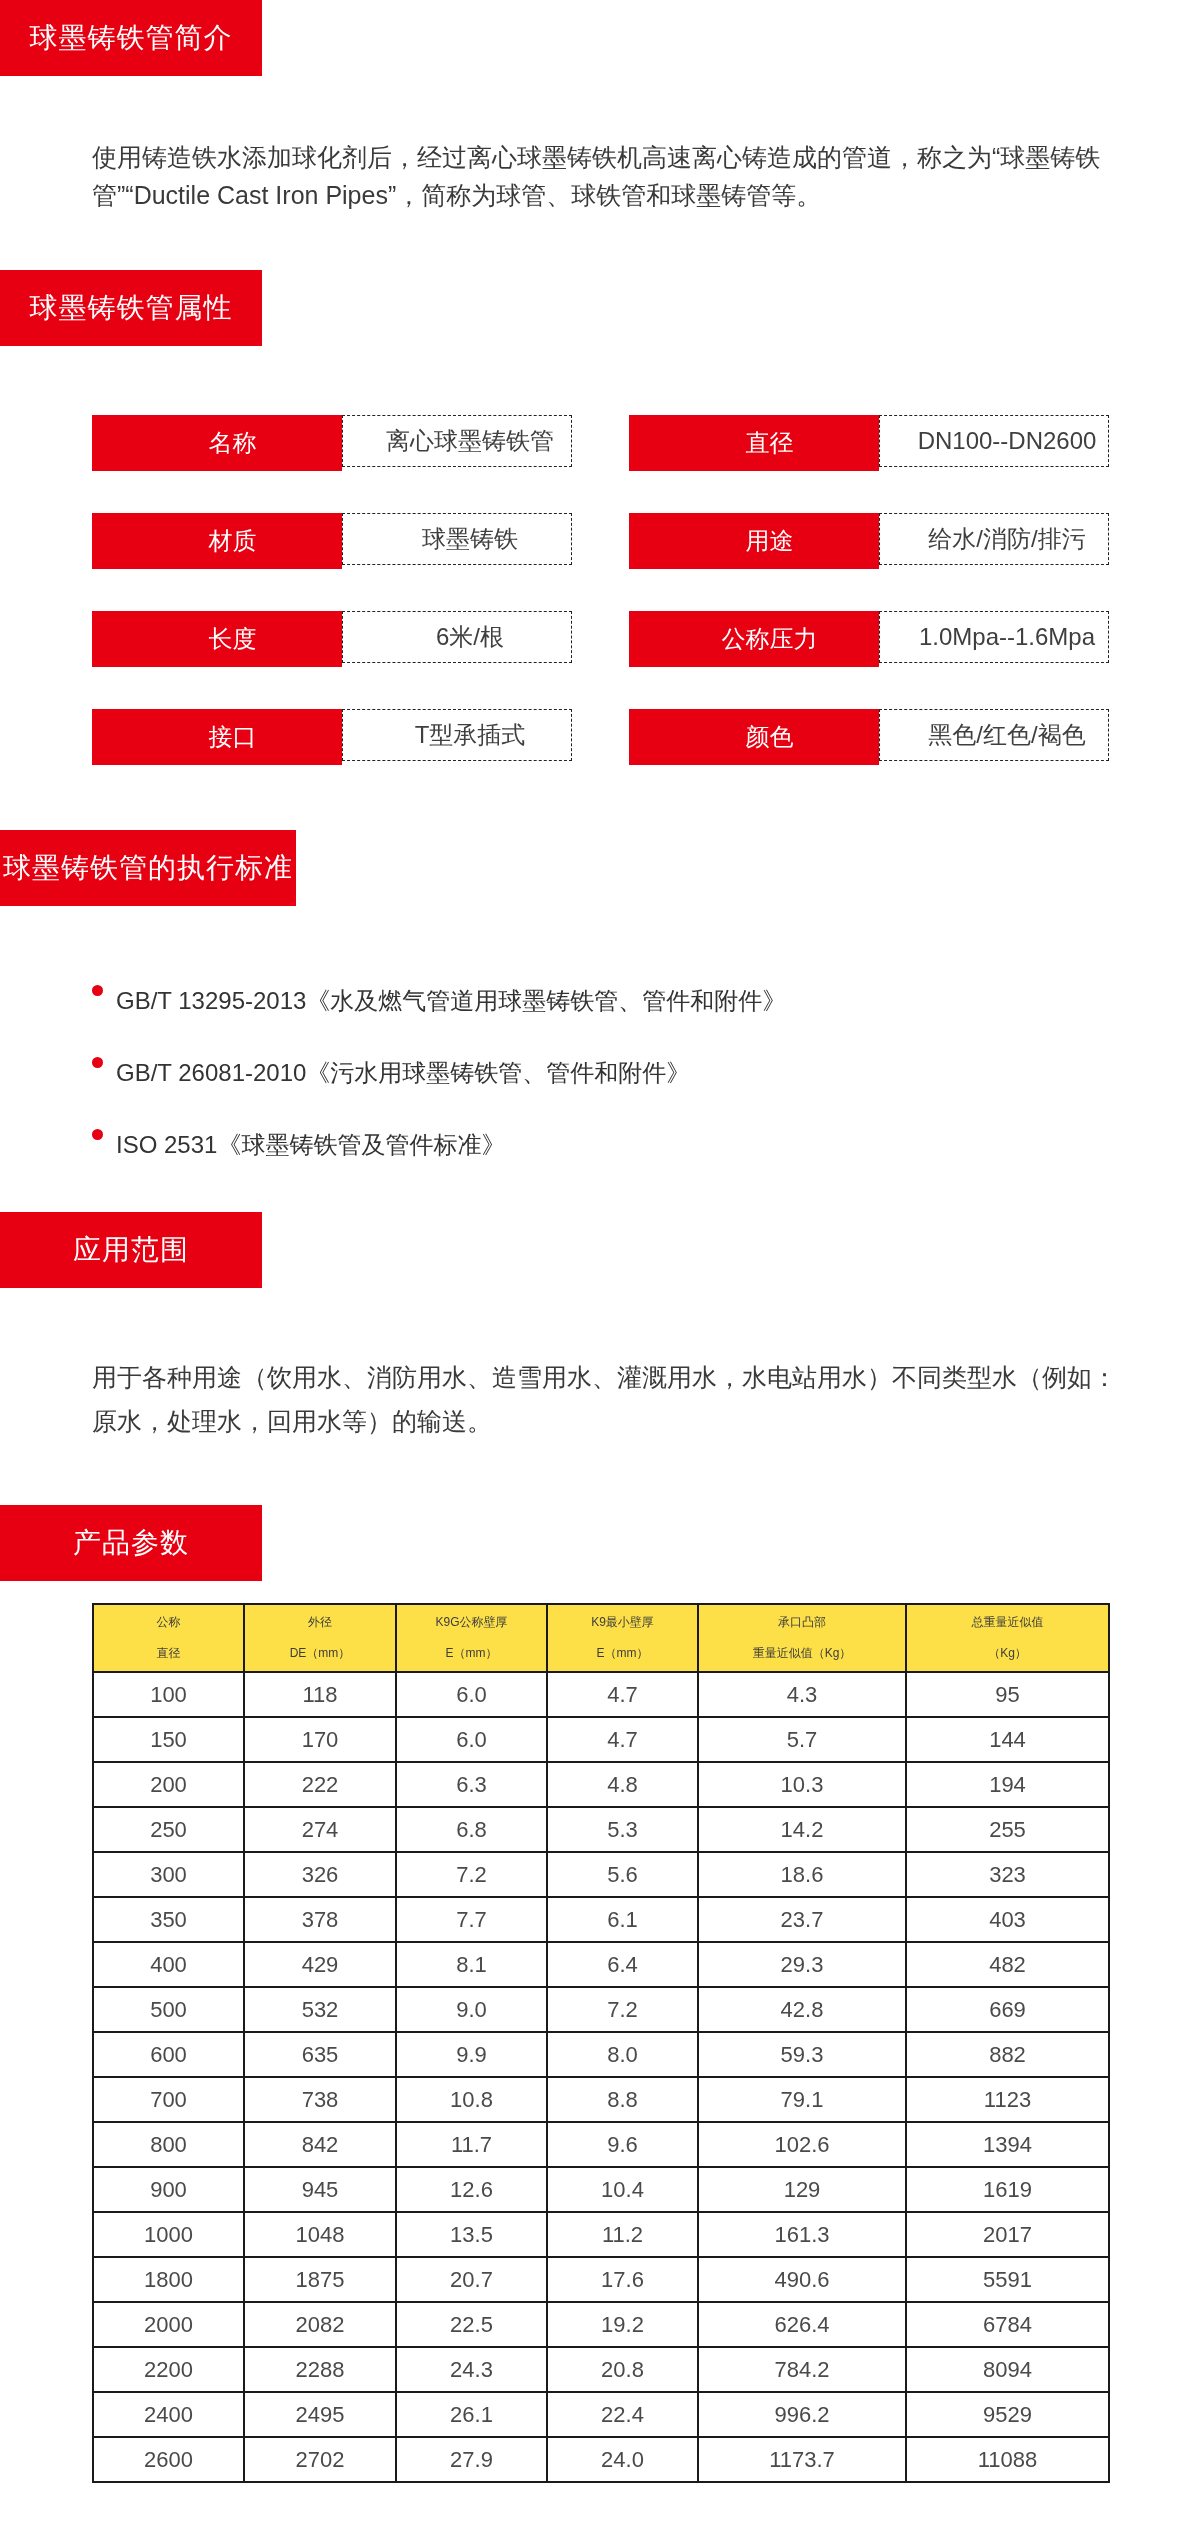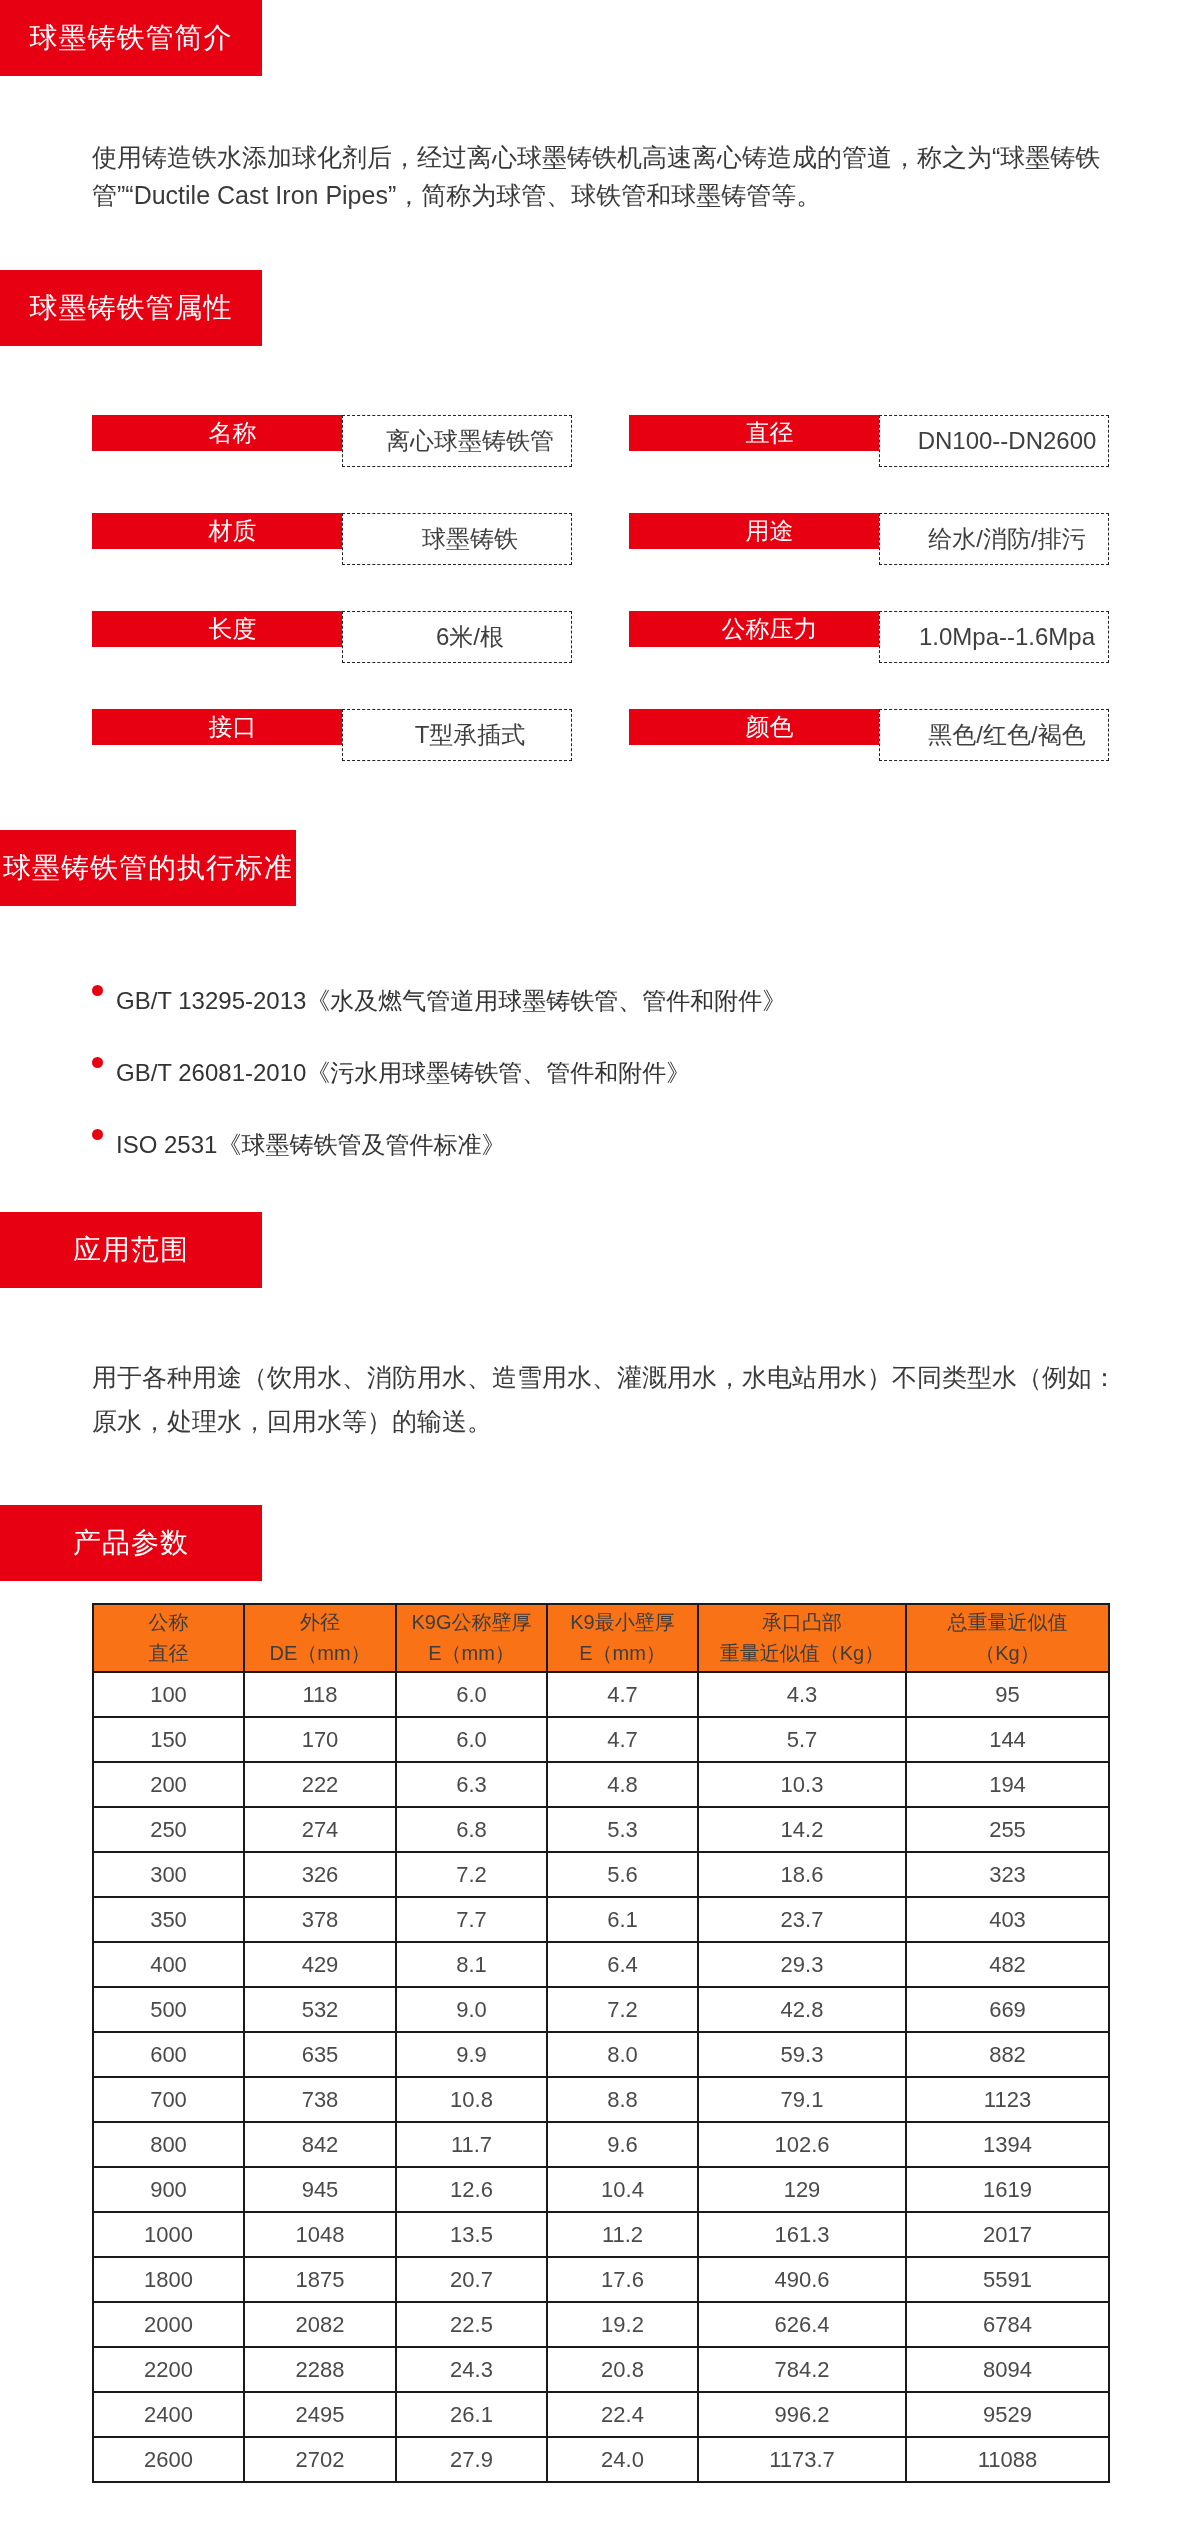--- a/index.html
+++ b/index.html
@@ -34,21 +34,21 @@
   .props{
     margin:69px 0 0 92px;
     display:grid;
     grid-template-columns:480px 480px;
     column-gap:57px;
     row-gap:46px;
     width:1017px;
   }
   .prop-pair{display:flex;height:52px;}
   .prop-label{
-    width:250px;height:36px;
+    width:250px;height:56px;
     background:#e60012;color:#ffffff;
     font-size:24px;
     display:flex;align-items:center;justify-content:center;
     flex:0 0 250px;box-sizing:border-box;padding-left:31px;
   }
   .prop-value{
     width:230px;height:52px;
     background:#ffffff;color:#3f3f3f;
     border:1px dashed #222222;
     font-size:24px;
@@ -89,23 +89,23 @@
     table-layout:fixed;
     width:1016px;
   }
   .param-table th,.param-table td{
     border:2px solid #1a1a1a;
     text-align:center;
     vertical-align:middle;
     padding:0;
   }
   .param-table thead th{
-    background:#f97316;
+    background:#fde047;
     font-weight:400;
-    font-size:20px;
+    font-size:12px;
     line-height:31px;
     color:#3d3d3d;
     height:66px;
   }
   .param-table td{
     height:43px;
     font-size:22px;
     color:#4a4a4a;
     background:#ffffff;
   }

